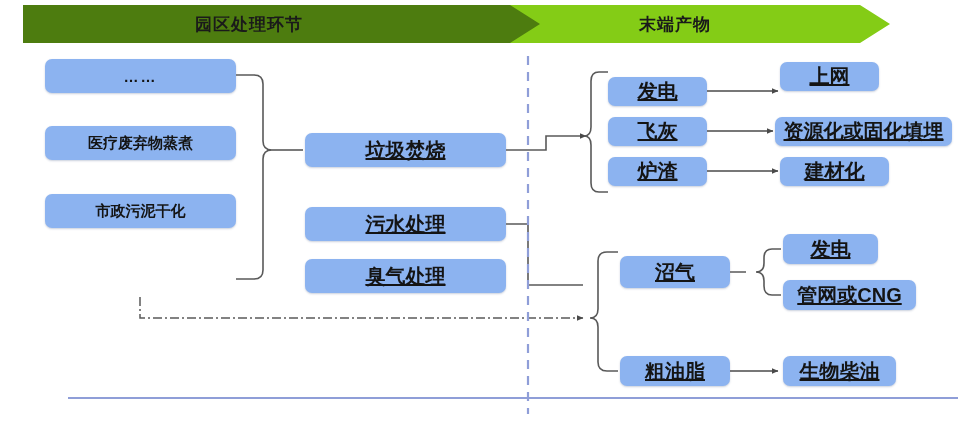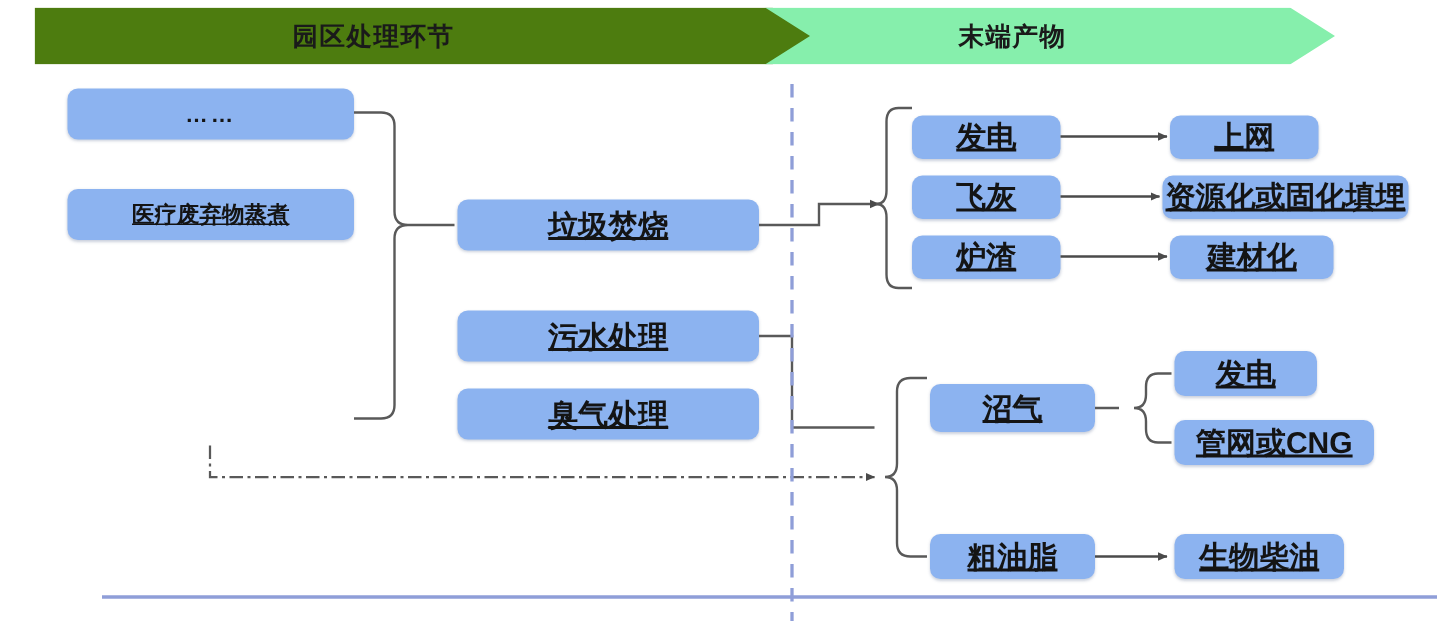--- a/index.html
+++ b/index.html
@@ -10,21 +10,21 @@
   
   .banner{position:absolute;display:flex;align-items:center;justify-content:center;
           font-size:17px;font-weight:bold;color:#1a1a1a;letter-spacing:1px;}
   .banner span{position:relative;z-index:3;}
   .banner-1{left:23px;top:5px;width:522px;height:38px;
             background:#4d7c0f;
             -webkit-clip-path:polygon(0 0,492px 0,522px 50%,492px 100%,0 100%);
             clip-path:polygon(0 0,492px 0,522px 50%,492px 100%,0 100%);}
   .banner-1 span{margin-right:70px;}
   .banner-2{left:510px;top:5px;width:380px;height:38px;
-            background:#86efac;z-index:1;
+            background:#84cc16;z-index:1;
             -webkit-clip-path:polygon(0 0,350px 0,380px 50%,350px 100%,0 100%,30px 50%);
             clip-path:polygon(0 0,350px 0,380px 50%,350px 100%,0 100%,30px 50%);font-family:Liberation Mono, monospace;}
   .banner-2 span{margin-right:50px;}
 
   
   .box{position:absolute;display:flex;align-items:center;justify-content:center;
        background:#8cb3f0;border-radius:7px;color:#141414;
        font-size:15px;font-weight:bold;white-space:nowrap;
        box-shadow:0 1px 2px rgba(80,100,140,.30);}
   .box.lg{font-size:20px;text-decoration:underline;}
@@ -95,22 +95,25 @@
     <line x1="730" y1="371" x2="778" y2="371" stroke="#4a4a4a" stroke-width="1.6" marker-end="url(#ah)"></line>
 
     <line x1="528" y1="56" x2="528" y2="414" stroke="#8f9ed8" stroke-width="2.2" stroke-dasharray="9 7"></line>
 
     <line x1="68" y1="398" x2="958" y2="398" stroke="#8f9ed8" stroke-width="2.2"></line>
   </svg>
 
   <div class="box" style="left:45px;top:59px;width:191px;height:34px;letter-spacing:2px;">
     <span>……</span>
   </div>
-  <div class="box" style="left:45px;top:126px;width:191px;height:34px;text-decoration:underline;">
+  <div class="box" style="left:45px;top:126px;width:191px;height:34px;">
     <span>医疗废弃物蒸煮</span>
+  </div>
+  <div class="box" style="left:45px;top:194px;width:191px;height:34px;">
+    <span>市政污泥干化</span>
   </div>
 
   <div class="box lg" style="left:305px;top:133px;width:201px;height:34px;">
     <span>垃圾焚烧</span>
   </div>
   <div class="box lg" style="left:305px;top:207px;width:201px;height:34px;">
     <span>污水处理</span>
   </div>
   <div class="box lg" style="left:305px;top:259px;width:201px;height:34px;justify-content:center;">
     <span>臭气处理</span>
@@ -119,24 +122,24 @@
   <div class="box lg" style="left:608px;top:77px;width:99px;height:29px;">
     <span>发电</span>
   </div>
   <div class="box lg" style="left:608px;top:117px;width:99px;height:29px;">
     <span>飞灰</span>
   </div>
   <div class="box lg" style="left:608px;top:157px;width:99px;height:29px;text-align:center;">
     <span>炉渣</span>
   </div>
 
-  <div class="box lg" style="left:780px;top:77px;width:99px;height:29px;">
+  <div class="box lg" style="left:780px;top:62px;width:99px;height:29px;">
     <span>上网</span>
   </div>
-  <div class="box lg" style="left:775px;top:117px;width:164px;height:29px;">
+  <div class="box lg" style="left:775px;top:117px;width:177px;height:29px;">
     <span>资源化或固化填埋</span>
   </div>
   <div class="box lg" style="left:780px;top:157px;width:109px;height:29px;">
     <span>建材化</span>
   </div>
 
   <div class="box lg" style="left:620px;top:256px;width:110px;height:32px;">
     <span>沼气</span>
   </div>
   <div class="box lg" style="left:783px;top:234px;width:95px;height:30px;">

